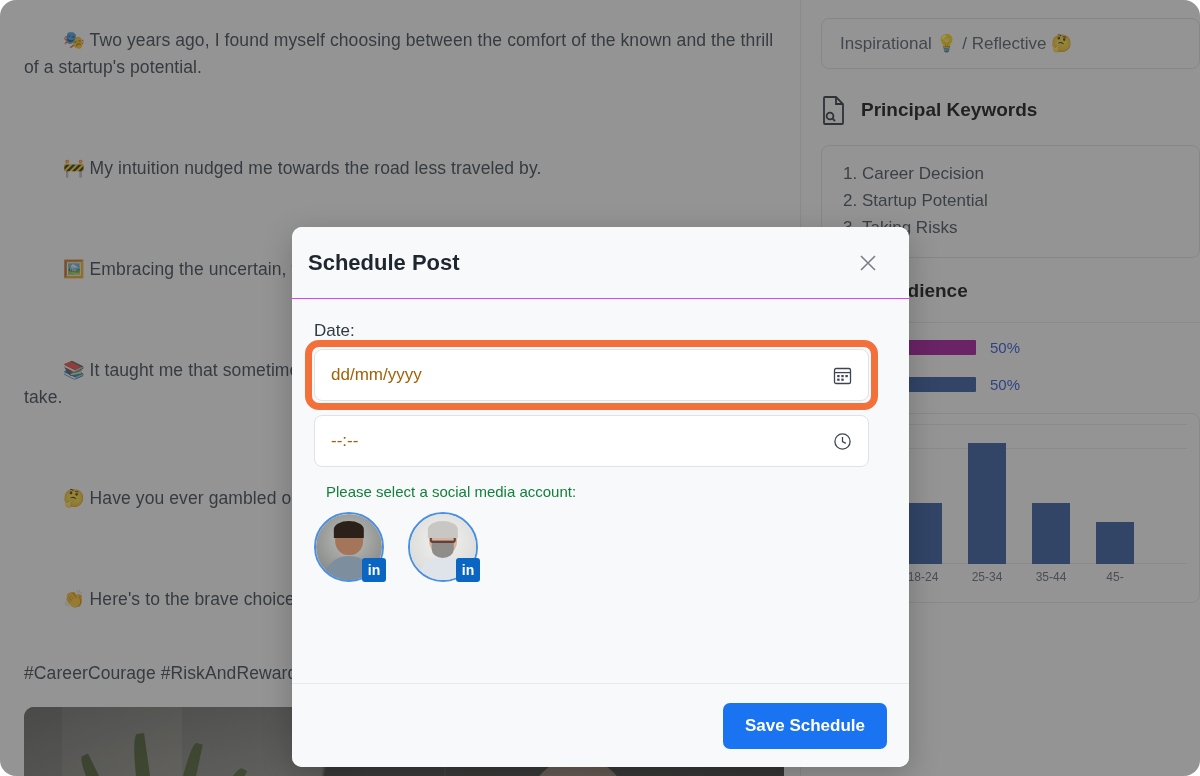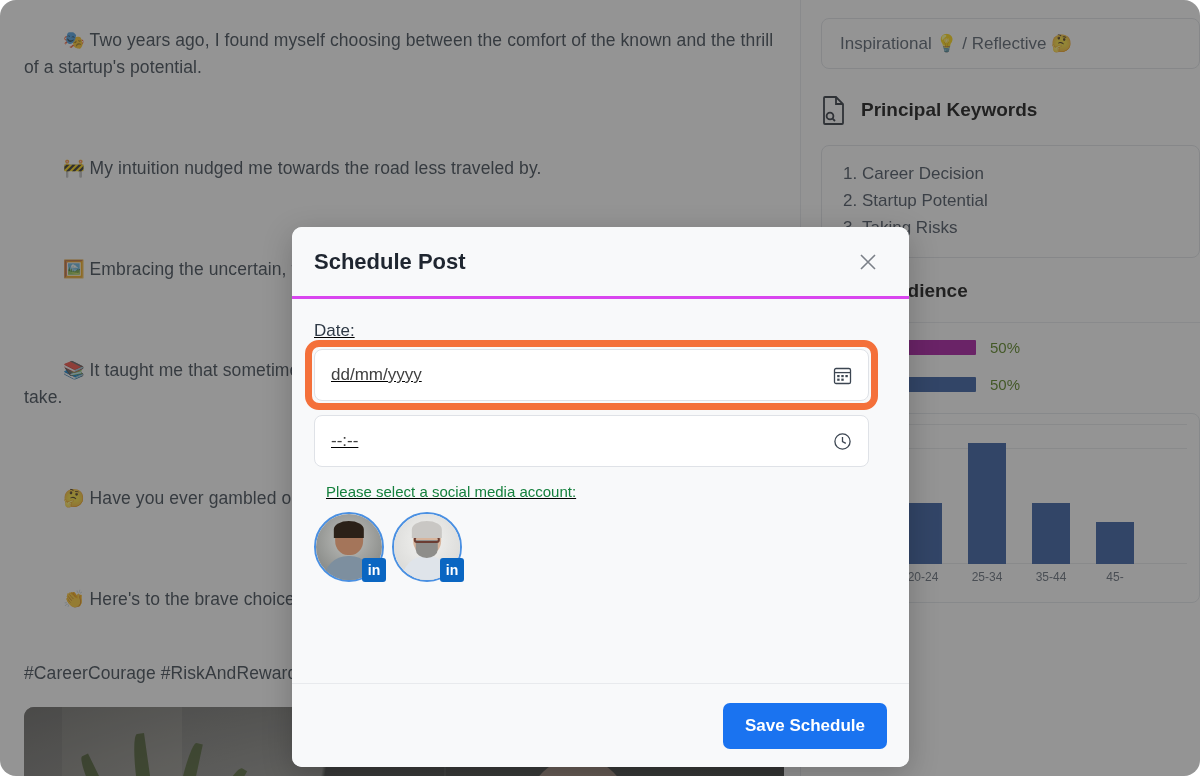--- a/index.html
+++ b/index.html
@@ -133,21 +133,21 @@
   .kw-box li span { }
 
   .aud-divider { height:1px; background:#e7e9ed; margin: 0 0 16px 0; }
   .bar-row {
     display: flex; align-items: center; gap: 14px; margin-bottom: 20px;
   }
   .bar {
     height: 15px;
     border-radius: 1px;
   }
-  .bar-pct { font-size: 15px; color: #4d7c0f; text-align: center; }
+  .bar-pct { font-size: 15px; color: #1d4ed8; text-align: center; }
 
   .chart-box {
     border: 1px solid #e3e6ea;
     border-radius: 8px;
     padding: 10px 12px 6px 12px;
     height: 190px;
     position: relative;
   }
   .chart-plot {
     position: relative;
@@ -183,39 +183,38 @@
     display: flex;
     flex-direction: column;
     overflow: hidden;
   }
   .modal-header {
     height: 72px;
     flex: 0 0 72px;
     display: flex;
     align-items: center;
     justify-content: space-between;
-    padding: 0 26px 0 22px;
-    border-bottom: 3px solid #d946ef;
+    padding: 0 26px 0 16px;
+    border-bottom: 1px solid #d946ef;
     background: #f8f9fa;
   }
   .modal-title {
     font-size: 22px;
     font-weight: bold;
     color: #1f2630;
   }
   .close-btn {
     width: 30px; height: 30px;
     display: flex; align-items: center; justify-content: center;
     cursor: pointer;
   }
   .modal-body {
     flex: 1 1 auto;
     padding: 22px 40px 0 22px;
     background: #f8f9fa;
-    text-decoration: underline;
   }
   .field-label {
     font-size: 17px;
     color: #2f3a46;
     margin-bottom: 8px;
   }
   .input-wrap {
     position: relative;
     margin-bottom: 14px;
   }
@@ -224,36 +223,36 @@
     background: #ffffff;
     border: 1px solid #dfe2e7;
     border-radius: 8px;
     display: flex;
     align-items: center;
     justify-content: space-between;
     padding: 0 16px;
     font-size: 17px;
     color: #3c4652;
   }
-  .input-box .ph { color: #404040; }
+  .input-box .ph { color: #a16207; }
   .highlight-ring {
     position: absolute;
     left: -9px; top: -9px;
     width: calc(100% + 18px);
     height: calc(100% + 18px);
     border: 7px solid #f4703a;
     border-radius: 14px;
     pointer-events: none;
   }
   .accounts-label {
     font-size: 15px;
     color: #15803d;
     margin: 16px 0 12px 12px;
   }
-  .accounts-row { display: flex; gap: 8px; }
+  .accounts-row { display: flex; gap: 24px; }
   .avatar {
     position: relative;
     width: 70px; height: 70px;
     border-radius: 50%;
     border: 2px solid #4a90e2;
     overflow: visible;
     cursor: pointer;
   }
   .avatar-img {
     position: absolute; inset: 0;
@@ -415,21 +414,21 @@
           <div class="gridline" style="top:24px;"></div>
           <div class="gridline" style="bottom:0px;"></div>
           <div class="cbar" style="height:5px;"></div>
           <div class="cbar" style="height:61px;"></div>
           <div class="cbar" style="height:121px;"></div>
           <div class="cbar" style="height:61px;"></div>
           <div class="cbar" style="height:42px;"></div>
         </div>
         <div class="clabels">
           <span class="clabel">18</span>
-          <span class="clabel">20-24</span>
+          <span class="clabel">18-24</span>
           <span class="clabel">25-34</span>
           <span class="clabel">35-44</span>
           <span class="clabel">45-</span>
         </div>
       </div>
     </div>
   </div>
 
   <div class="overlay"></div>
 

